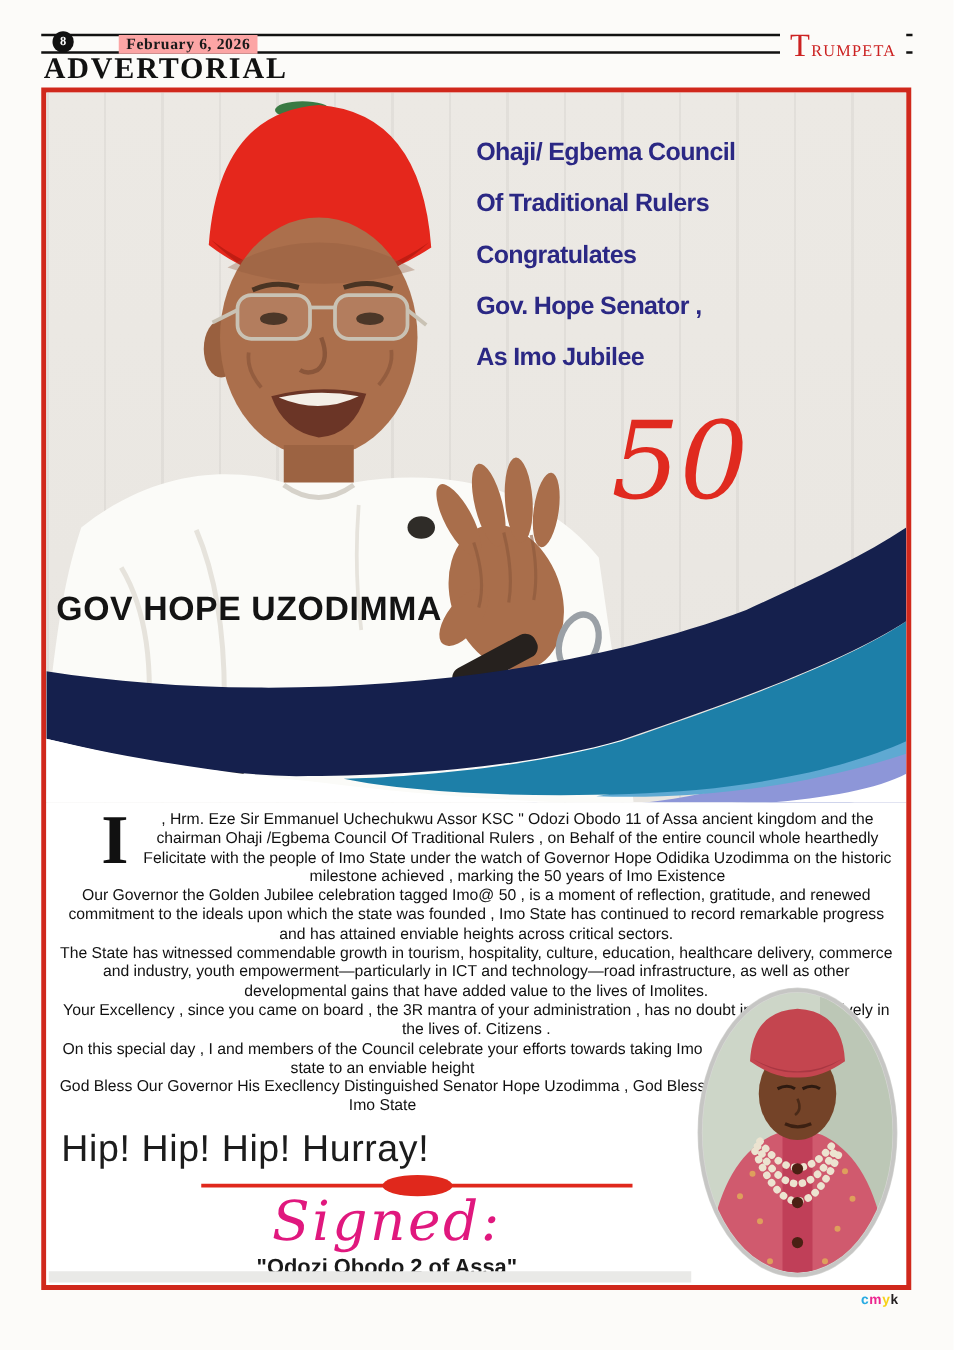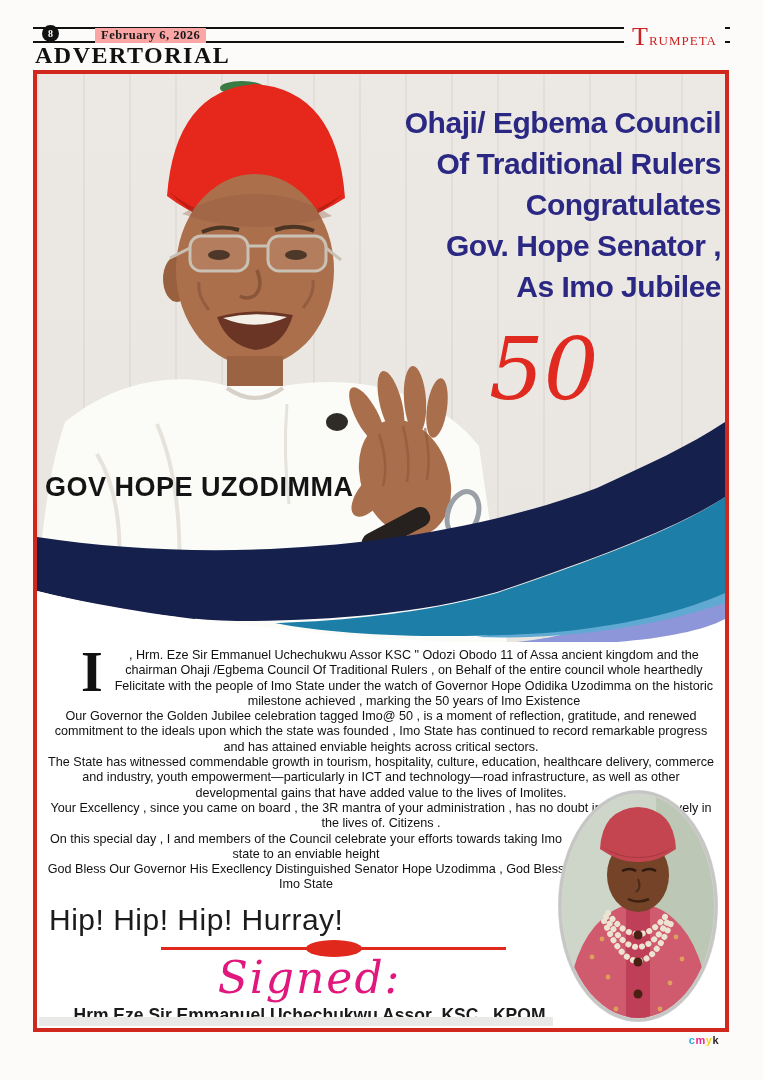--- a/index.html
+++ b/index.html
@@ -46,22 +46,22 @@
 
   
   .photo-section {
     position:relative; width:100%; height:568px; overflow:hidden;
     background:
       repeating-linear-gradient(90deg, rgba(0,0,0,0.045) 0 2px, transparent 2px 46px),
       linear-gradient(#ece9e4, #e9e6e1);
   }
   .gov-illustration { position:absolute; left:0; top:0; }
   .headline {
-    position:absolute; right:4px; top:28px; width:340px; text-align:right;
-    color:#2b2884; font-weight:bold; font-size:30px; line-height:41px;
+    position:absolute; right:4px; top:28px; width:340px; text-align:left;
+    color:#2b2884; font-weight:bold; font-size:20px; line-height:41px;
     letter-spacing:-0.5px; z-index:4;
   }
   .headline-number {
     position:absolute; left:452px; top:252px;
     font-family:"DejaVu Serif", serif; color:#e02a1f; font-size:86px; line-height:86px;
     font-style:italic; z-index:4;
   }
   .photo-caption {
     position:absolute; left:8px; top:398px;
     font-size:27px; font-weight:bold; color:#141414; letter-spacing:.5px; z-index:6;
@@ -211,21 +211,20 @@
         <p class="para narrow">God Bless Our Governor His Execllency Distinguished Senator Hope Uzodimma , God Bless Imo State</p>
       </div>
 
       <div class="cheer">Hip! Hip! Hip! Hurray!</div>
 
       <div class="sig-divider">
         <div class="blob"></div>
       </div>
 
       <div class="signed-label">Signed:</div>
-      <div class="sig-name">Hrm.Eze Sir Emmanuel Uchechukwu Assor ,KSC , KPOM</div>
       <div class="sig-quote">"Odozi Obodo 2 of Assa"</div>
 
       <div class="bottom-strip"></div>
 
       <svg class="chairman-photo" width="164" height="238" viewBox="0 0 164 238">
         <defs>
           <clipPath id="ovalClip">
               <ellipse cx="82" cy="119" rx="76" ry="112"></ellipse>
             </clipPath>
         </defs>

